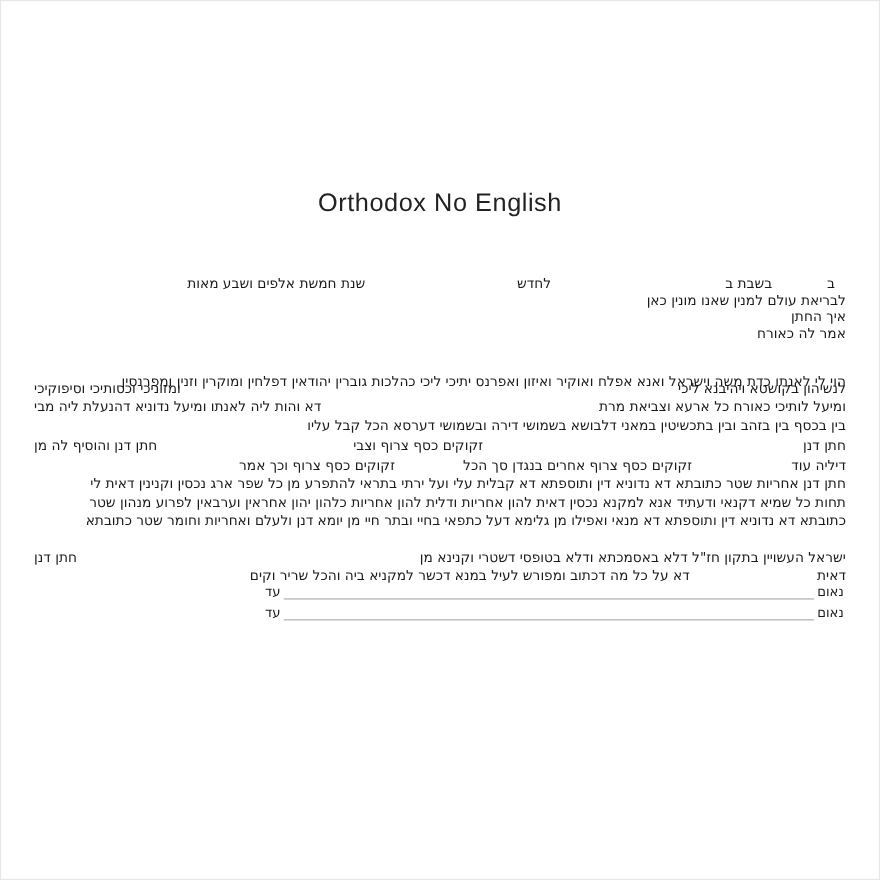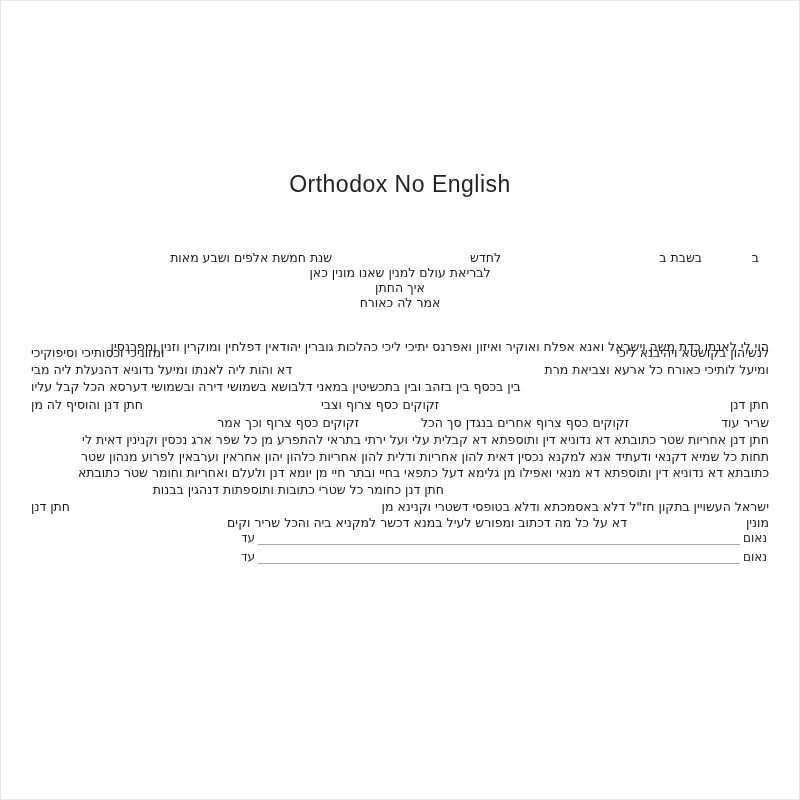--- a/index.html
+++ b/index.html
@@ -11,22 +11,22 @@
   .title {
     position:absolute; top:170px; left:0; width:100%; margin:0;
     text-align:center; font-family:"Liberation Sans", sans-serif;
     font-weight:400; font-size:23px; letter-spacing:0.5px; color:#222222;
   }
   .line {
     position:absolute; left:30px; right:30px; height:15px;
     direction:rtl; font-size:12.5px; line-height:15px; white-space:nowrap;
   }
   .chunk { position:absolute; top:0; white-space:nowrap; }
-  .line.rightflow { text-align:center; }
-  .line.center { text-align:left; }
+  .line.rightflow { text-align:right; }
+  .line.center { text-align:right; }
   .fit { display:inline-block; white-space:nowrap; transform-origin:100% 50%; }
   .sigrow {
     position:absolute; left:240px; right:32px; height:14px;
     direction:rtl; display:flex; align-items:flex-end;
     font-size:12px; line-height:13px;
   }
   .sigline {
     flex:1; height:11px; margin:0 3px;
     border-bottom:1px solid #a8a8a8;
   }
@@ -75,48 +75,47 @@
     <span>בין בכסף בין בזהב ובין בתכשיטין במאני דלבושא בשמושי דירה ובשמושי דערסא הכל קבל עליו</span>
   </div>
 
   <div class="line" style="top:396px">
     <span class="chunk" style="right:0">חתן דנן</span>
     <span class="chunk" style="right:330px">זקוקים כסף צרוף וצבי</span>
     <span class="chunk" style="left:0">חתן דנן והוסיף לה מן</span>
   </div>
 
   <div class="line" style="top:414px">
-    <span class="chunk" style="right:0">שריר עוד</span>
+    <span class="chunk" style="right:0">דיליה עוד</span>
     <span class="chunk" style="right:140px">זקוקים כסף צרוף אחרים בנגדן סך הכל</span>
     <span class="chunk" style="right:410px">זקוקים כסף צרוף וכך אמר</span>
   </div>
 
   <div class="line rightflow" style="top: 431px; text-align: justify;">
     <span class="fit">חתן דנן אחריות שטר כתובתא דא נדוניא דין ותוספתא דא קבלית עלי ועל ירתי בתראי להתפרע מן כל שפר ארג נכסין וקנינין דאית לי</span>
   </div>
 
   <div class="line rightflow" style="top: 448px; text-align: justify;">
     <span class="fit">תחות כל שמיא דקנאי ודעתיד אנא למקנא נכסין דאית להון אחריות ודלית להון אחריות כלהון יהון אחראין וערבאין לפרוע מנהון שטר</span>
   </div>
 
   <div class="line rightflow" style="top: 464px; text-align: justify;">
     <span class="fit">כתובתא דא נדוניא דין ותוספתא דא מנאי ואפילו מן גלימא דעל כתפאי בחיי ובתר חיי מן יומא דנן ולעלם ואחריות וחומר שטר כתובתא</span>
   </div>
 
   <div class="line" style="top:481px">
-    <span class="chunk" style="right:325px">חתן דנן כחומר כל שטרי כתובות ותוספתות דנהגין בבנות</span>
   </div>
 
   <div class="line" style="top:498px">
     <span class="chunk" style="right:0">ישראל העשויין בתקון חז"ל דלא באסמכתא ודלא בטופסי דשטרי וקנינא מן</span>
     <span class="chunk" style="left:0">חתן דנן</span>
   </div>
 
   <div class="line" style="top:514px">
-    <span class="chunk" style="right:0">מונין</span>
+    <span class="chunk" style="right:0">דאית</span>
     <span class="chunk" style="right:142px">דא על כל מה דכתוב ומפורש לעיל במנא דכשר למקניא ביה והכל שריר וקים</span>
   </div>
 
   <div class="sigrow" style="top:530px">
     <span>נאום</span>
     <span class="sigline"></span>
     <span>עד</span>
   </div>
 
   <div class="sigrow" style="top:549px">

